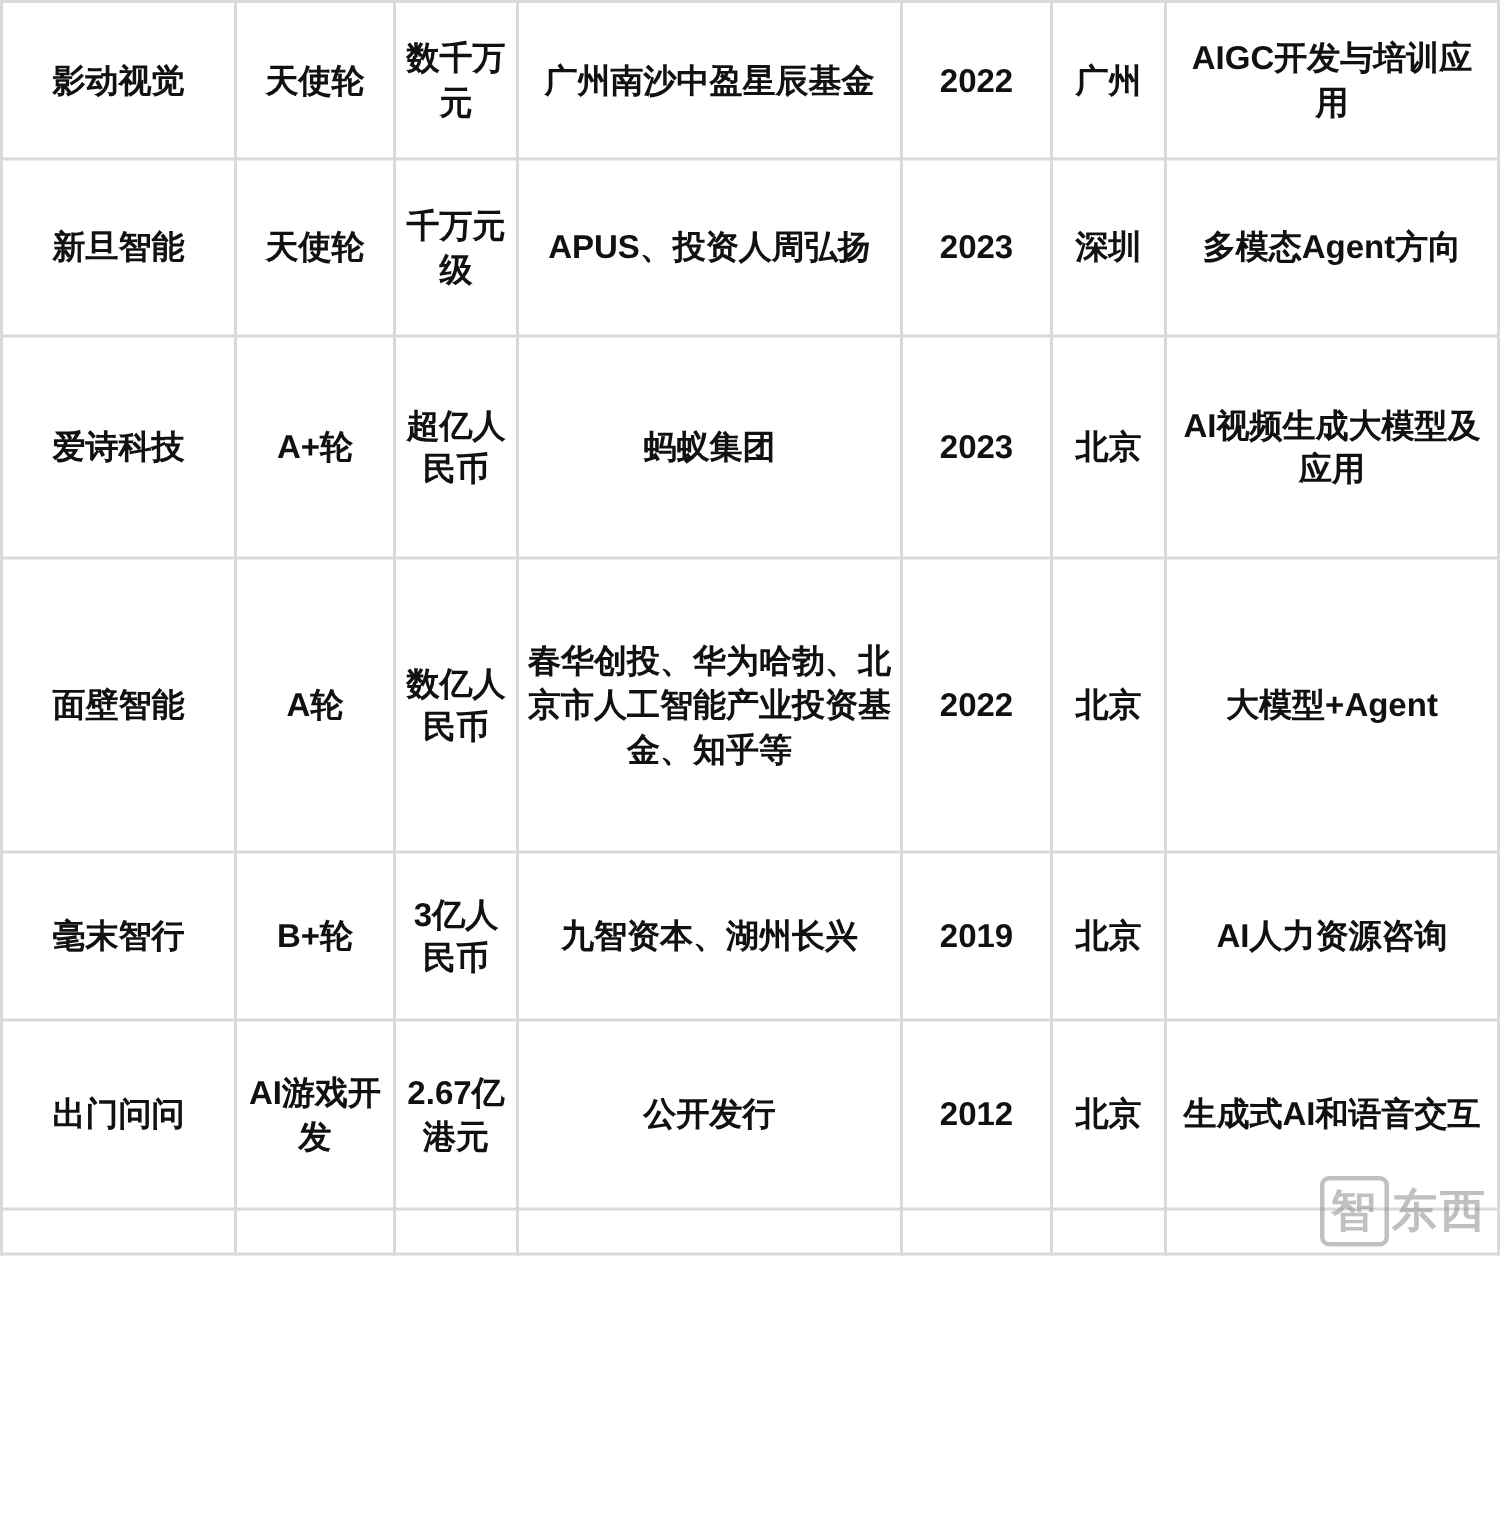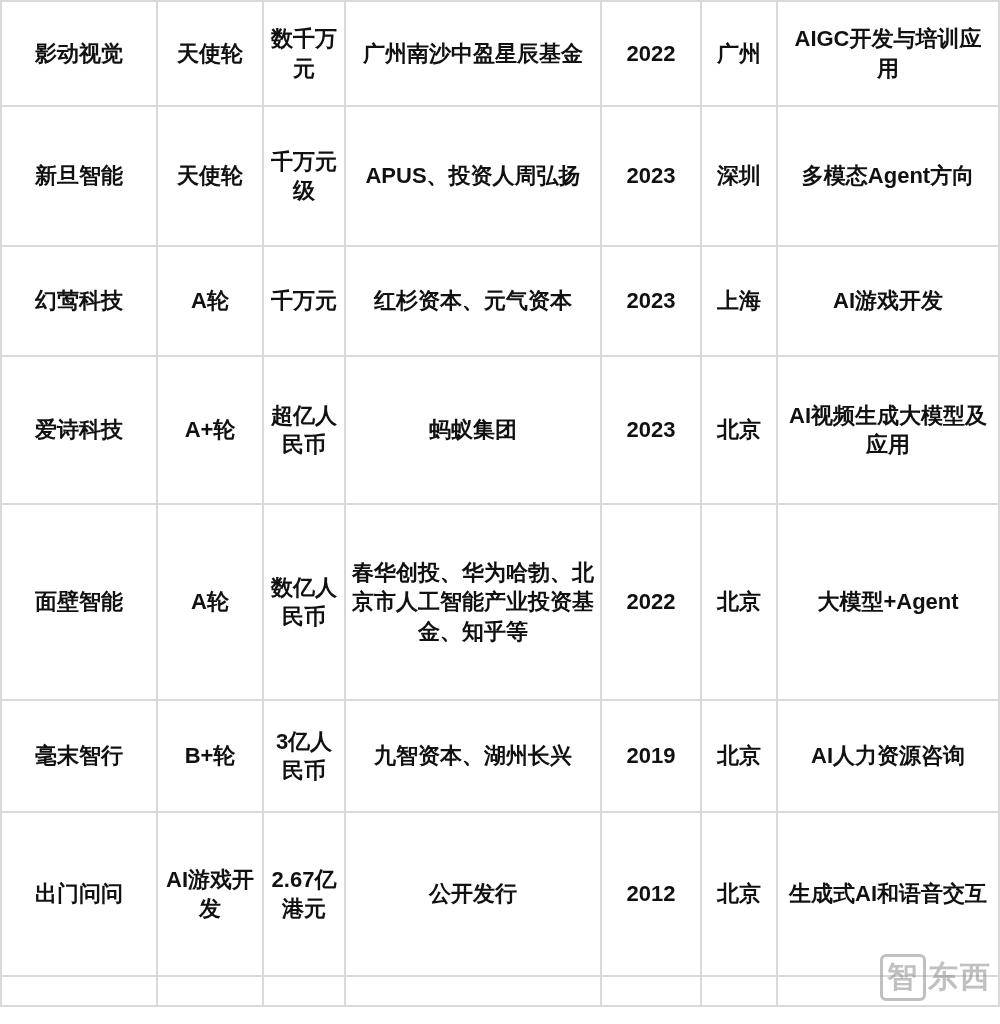--- a/index.html
+++ b/index.html
@@ -80,37 +80,28 @@
     <tbody>
       <tr style="height:105px;">
         <td>影动视觉</td>
         <td>天使轮</td>
         <td>数千万元</td>
         <td>广州南沙中盈星辰基金</td>
         <td>2022</td>
         <td>广州</td>
         <td>AIGC开发与培训应用</td>
       </tr>
-      <tr style="height:140px;">
+      <tr style="height:118px;">
         <td>新旦智能</td>
         <td>天使轮</td>
         <td>千万元级</td>
         <td>APUS、投资人周弘扬</td>
         <td>2023</td>
         <td>深圳</td>
         <td>多模态Agent方向</td>
-      </tr>
-      <tr style="height:110px;">
-        <td>幻莺科技</td>
-        <td>A轮</td>
-        <td>千万元</td>
-        <td>红杉资本、元气资本</td>
-        <td>2023</td>
-        <td>上海</td>
-        <td>AI游戏开发</td>
       </tr>
       <tr style="height:148px;">
         <td>爱诗科技</td>
         <td>A+轮</td>
         <td>超亿人民币</td>
         <td>蚂蚁集团</td>
         <td>2023</td>
         <td>北京</td>
         <td>AI视频生成大模型及应用</td>
       </tr>
@@ -125,21 +116,21 @@
       </tr>
       <tr style="height:112px;margin-left:12px;">
         <td>毫末智行</td>
         <td>B+轮</td>
         <td>3亿人民币</td>
         <td>九智资本、湖州长兴</td>
         <td>2019</td>
         <td>北京</td>
         <td>AI人力资源咨询</td>
       </tr>
-      <tr style="height:164px;border-radius:27px;">
+      <tr style="height:126px;border-radius:27px;">
         <td>出门问问</td>
         <td>AI游戏开发</td>
         <td>2.67亿港元</td>
         <td>公开发行</td>
         <td>2012</td>
         <td>北京</td>
         <td>生成式AI和语音交互</td>
       </tr>
       <tr style="height:30px;">
         <td></td>

